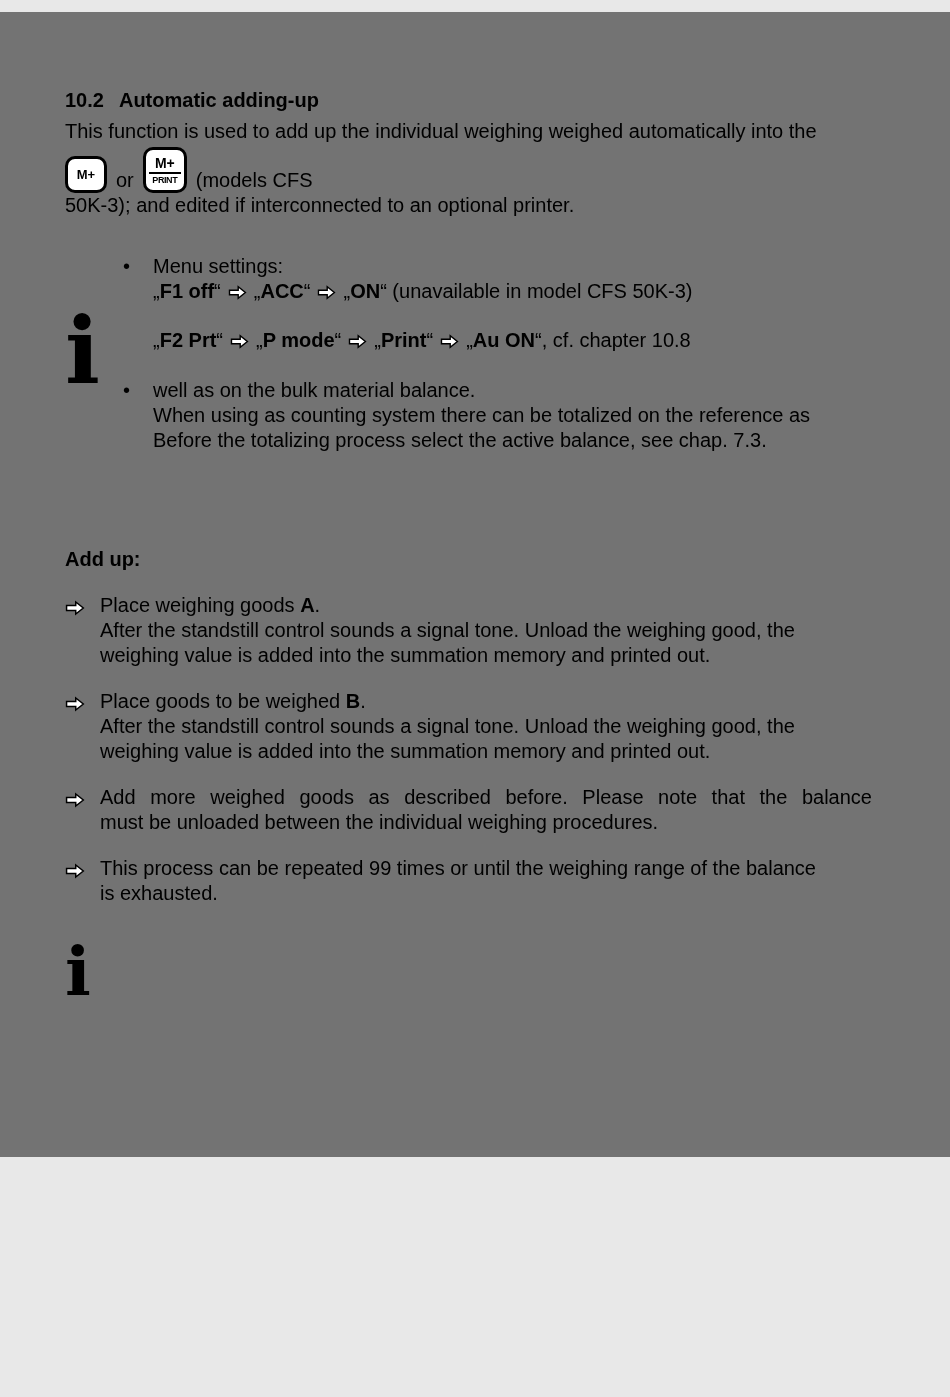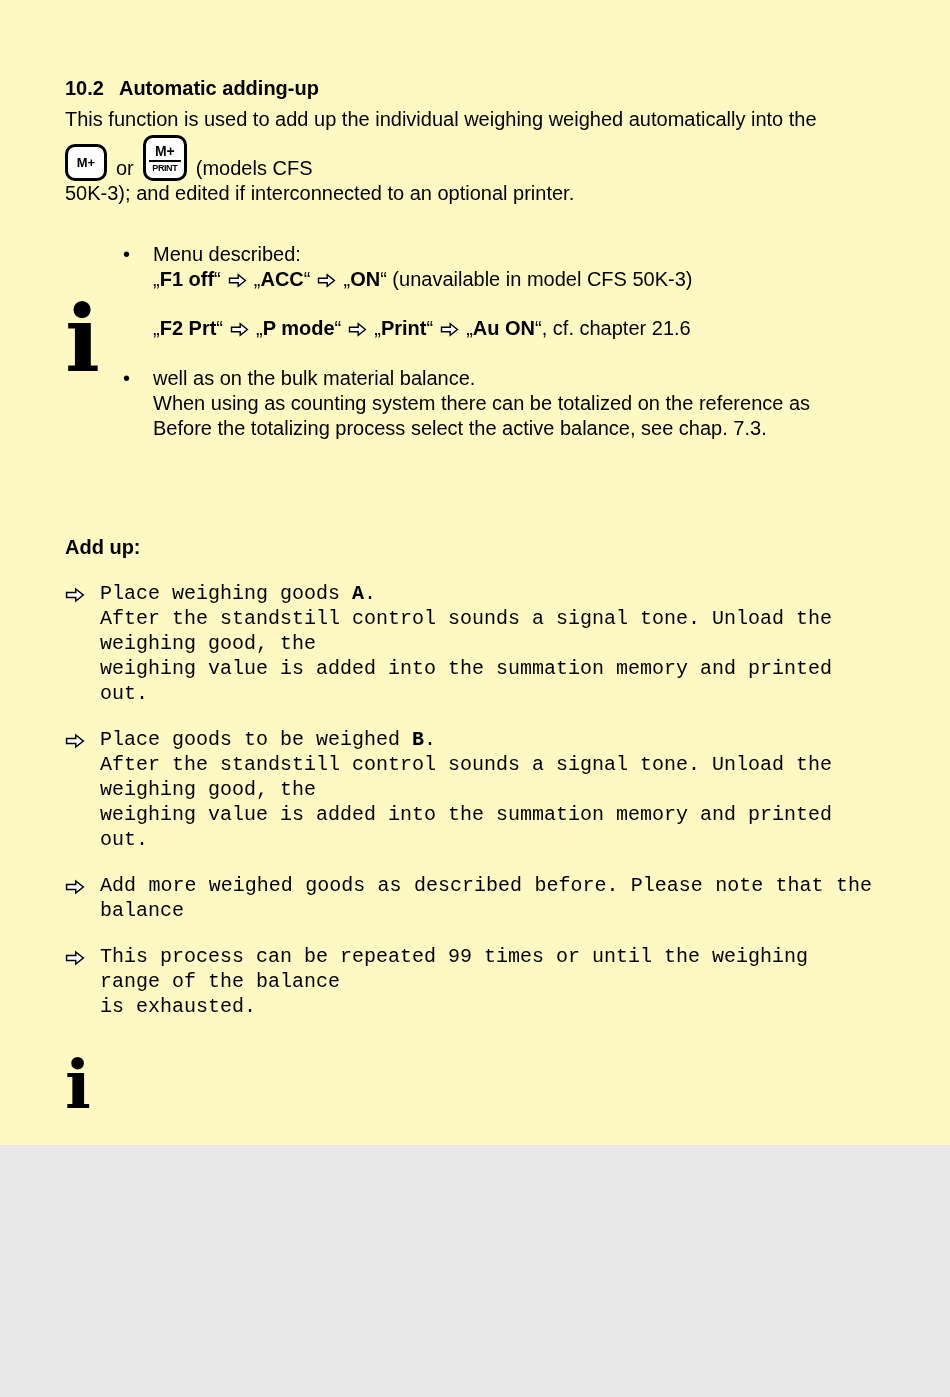--- a/index.html
+++ b/index.html
@@ -1,22 +1,22 @@
 <!DOCTYPE html>
 <html><head>
 <meta charset="utf-8">
 <style>
   * { box-sizing: border-box; }
   html,body { margin:0; padding:0; background:#e8e8e8; }
   .page {
     position: relative;
     width: 950px;
     height: 1145px;
-    margin: 0 auto;
-    background: #fef9c3;
+    margin: 12px auto;
+    background: #737373;
     font-family: "Liberation Sans", sans-serif;
     font-size: 20px;
     line-height: 25px;
     color: #000;
     overflow: hidden;
   }
   .content {
     position: absolute;
     left: 65px;
     top: 76px;
@@ -75,21 +75,21 @@
   .bullet-row { display: flex; }
   .dot-cell { width: 30px; flex: none; }
   .menu-line2 { margin-top: 24px; }
   .bullet-row.second { margin-top: 25px; }
 
   .arrow-icon { display: inline-block; vertical-align: -2px; margin: 0 7px; }
   .arrow-icon svg { display: block; }
 
   .addup-title { font-weight: bold; margin-top: 93px; }
 
-  .step { display: flex; margin-top: 21px; font-family: Liberation Mono, monospace; }
+  .step { display: flex; margin-top: 21px; }
   .step-marker { width: 35px; flex: none; padding-top: 2px; }
   .step-marker .arrow-icon { margin: 0; }
   .step-body { flex: 1; }
   .just { text-align: justify; text-align-last: justify; }
 
   .notice2 {
     display: flex;
     margin-top: 37px;
   }
   .notice2 .icon-cell { width: 55px; flex: none; }
@@ -129,33 +129,33 @@
       </div>
       <div>50K-3); and edited if interconnected to an optional printer.</div>
     </div>
 
     <div class="notice1">
       <div class="info-icon info-icon-1">i</div>
 
       <div class="bullet-row">
         <div class="dot-cell">•</div>
         <div>
-          <div>Menu described:</div>
+          <div>Menu settings:</div>
           <div class="menu-line1"><span>„</span><b>F1 off</b><span>“</span><span class="arrow-icon"><svg width="19" height="15" viewBox="0 0 19 15">
                   <path d="M1.5 5.2 H10.2 V1.8 L17.4 7.5 L10.2 13.2 V9.8 H1.5 Z" fill="#ffffff" stroke="#000000" stroke-width="1.4"></path>
                 </svg></span><span>„</span><b>ACC</b><span>“</span><span class="arrow-icon"><svg width="19" height="15" viewBox="0 0 19 15">
                   <path d="M1.5 5.2 H10.2 V1.8 L17.4 7.5 L10.2 13.2 V9.8 H1.5 Z" fill="#ffffff" stroke="#000000" stroke-width="1.4"></path>
                 </svg></span><span>„</span><b>ON</b><span>“ (unavailable in model CFS 50K-3)</span></div>
           <div class="menu-line2"><span>„</span><b>F2 Prt</b><span>“</span><span class="arrow-icon"><svg width="19" height="15" viewBox="0 0 19 15">
                   <path d="M1.5 5.2 H10.2 V1.8 L17.4 7.5 L10.2 13.2 V9.8 H1.5 Z" fill="#ffffff" stroke="#000000" stroke-width="1.4"></path>
                 </svg></span><span>„</span><b>P mode</b><span>“</span><span class="arrow-icon"><svg width="19" height="15" viewBox="0 0 19 15">
                   <path d="M1.5 5.2 H10.2 V1.8 L17.4 7.5 L10.2 13.2 V9.8 H1.5 Z" fill="#ffffff" stroke="#000000" stroke-width="1.4"></path>
                 </svg></span><span>„</span><b>Print</b><span>“</span><span class="arrow-icon"><svg width="19" height="15" viewBox="0 0 19 15">
                   <path d="M1.5 5.2 H10.2 V1.8 L17.4 7.5 L10.2 13.2 V9.8 H1.5 Z" fill="#ffffff" stroke="#000000" stroke-width="1.4"></path>
-                </svg></span><span>„</span><b>Au ON</b><span>“, cf. chapter 21.6</span></div>
+                </svg></span><span>„</span><b>Au ON</b><span>“, cf. chapter 10.8</span></div>
         </div>
       </div>
 
       <div class="bullet-row second">
         <div class="dot-cell">•</div>
         <div>
           <div>well as on the bulk material balance.</div>
           <div>When using as counting system there can be totalized on the reference as</div>
           <div>Before the totalizing process select the active balance, see chap. 7.3.</div>
         </div>
@@ -185,20 +185,21 @@
         <div>weighing value is added into the summation memory and printed out.</div>
       </div>
     </div>
 
     <div class="step">
       <div class="step-marker"><span class="arrow-icon"><svg width="20" height="16" viewBox="0 0 19 15">
               <path d="M1.5 5.2 H10.2 V1.8 L17.4 7.5 L10.2 13.2 V9.8 H1.5 Z" fill="#ffffff" stroke="#000000" stroke-width="1.4"></path>
             </svg></span></div>
       <div class="step-body">
         <div class="just">Add more weighed goods as described before. Please note that the balance</div>
+        <div>must be unloaded between the individual weighing procedures.</div>
       </div>
     </div>
 
     <div class="step">
       <div class="step-marker"><span class="arrow-icon"><svg width="20" height="16" viewBox="0 0 19 15">
               <path d="M1.5 5.2 H10.2 V1.8 L17.4 7.5 L10.2 13.2 V9.8 H1.5 Z" fill="#ffffff" stroke="#000000" stroke-width="1.4"></path>
             </svg></span></div>
       <div class="step-body">
         <div>This process can be repeated 99 times or until the weighing range of the balance</div>
         <div>is exhausted.</div>

